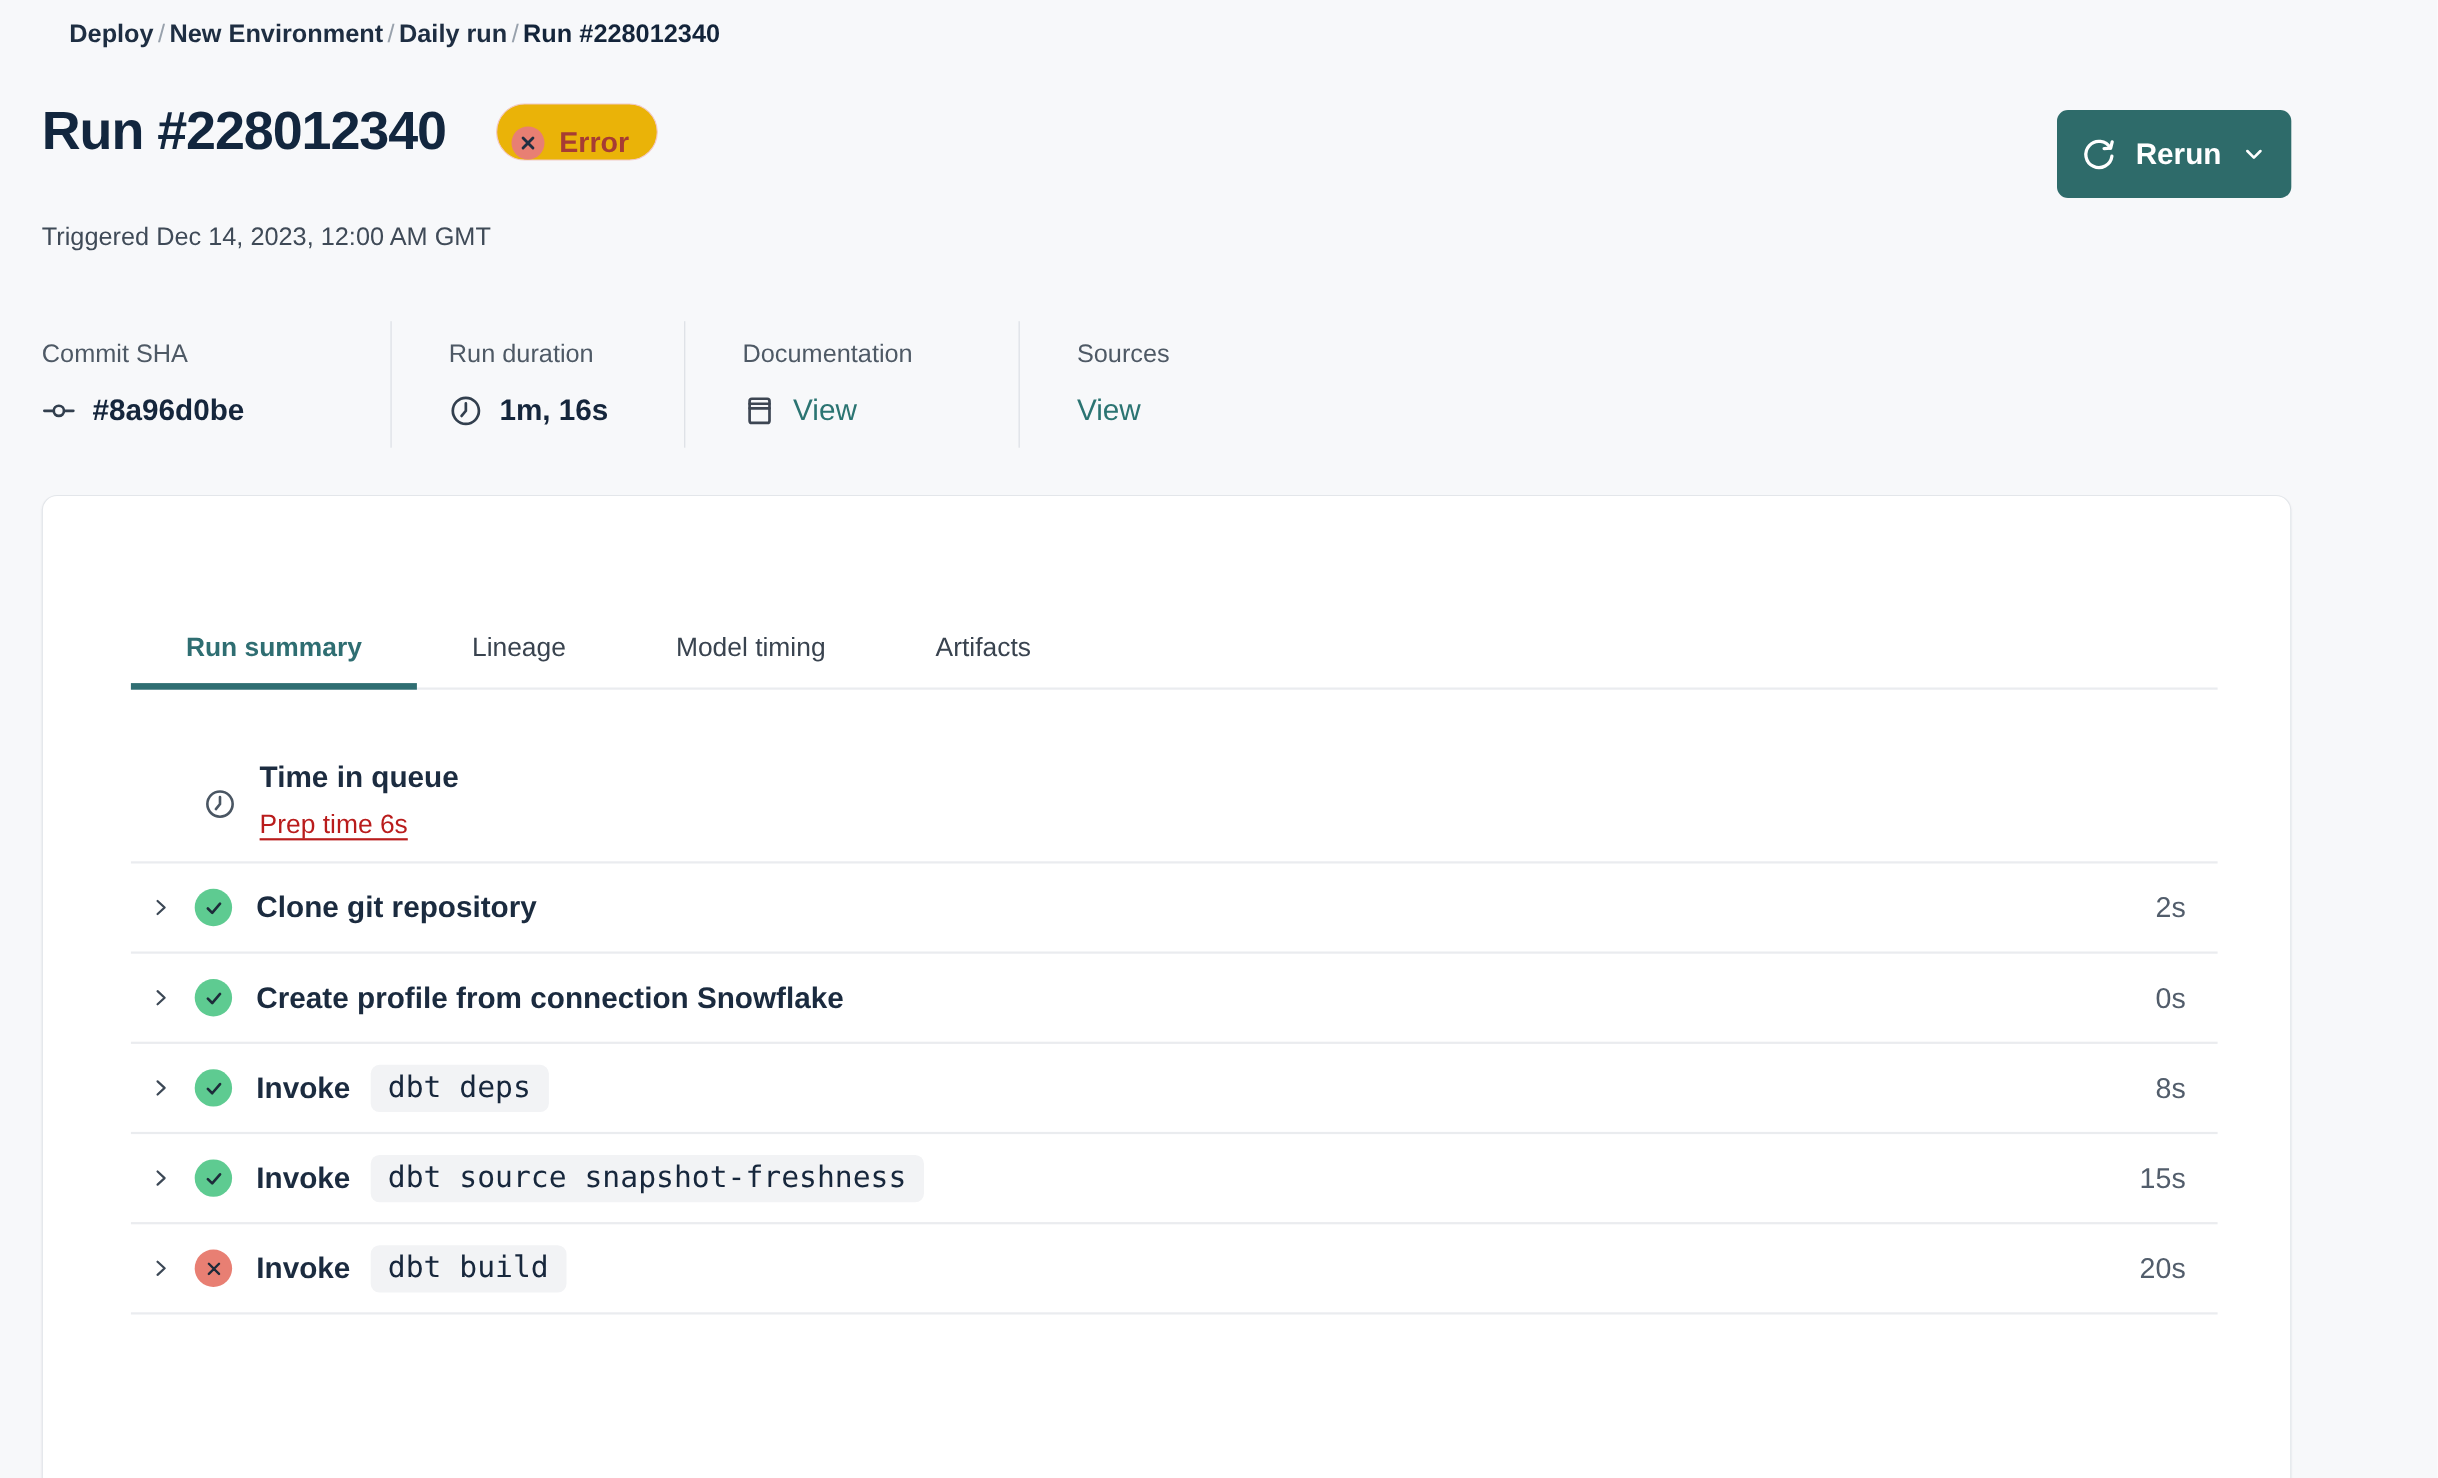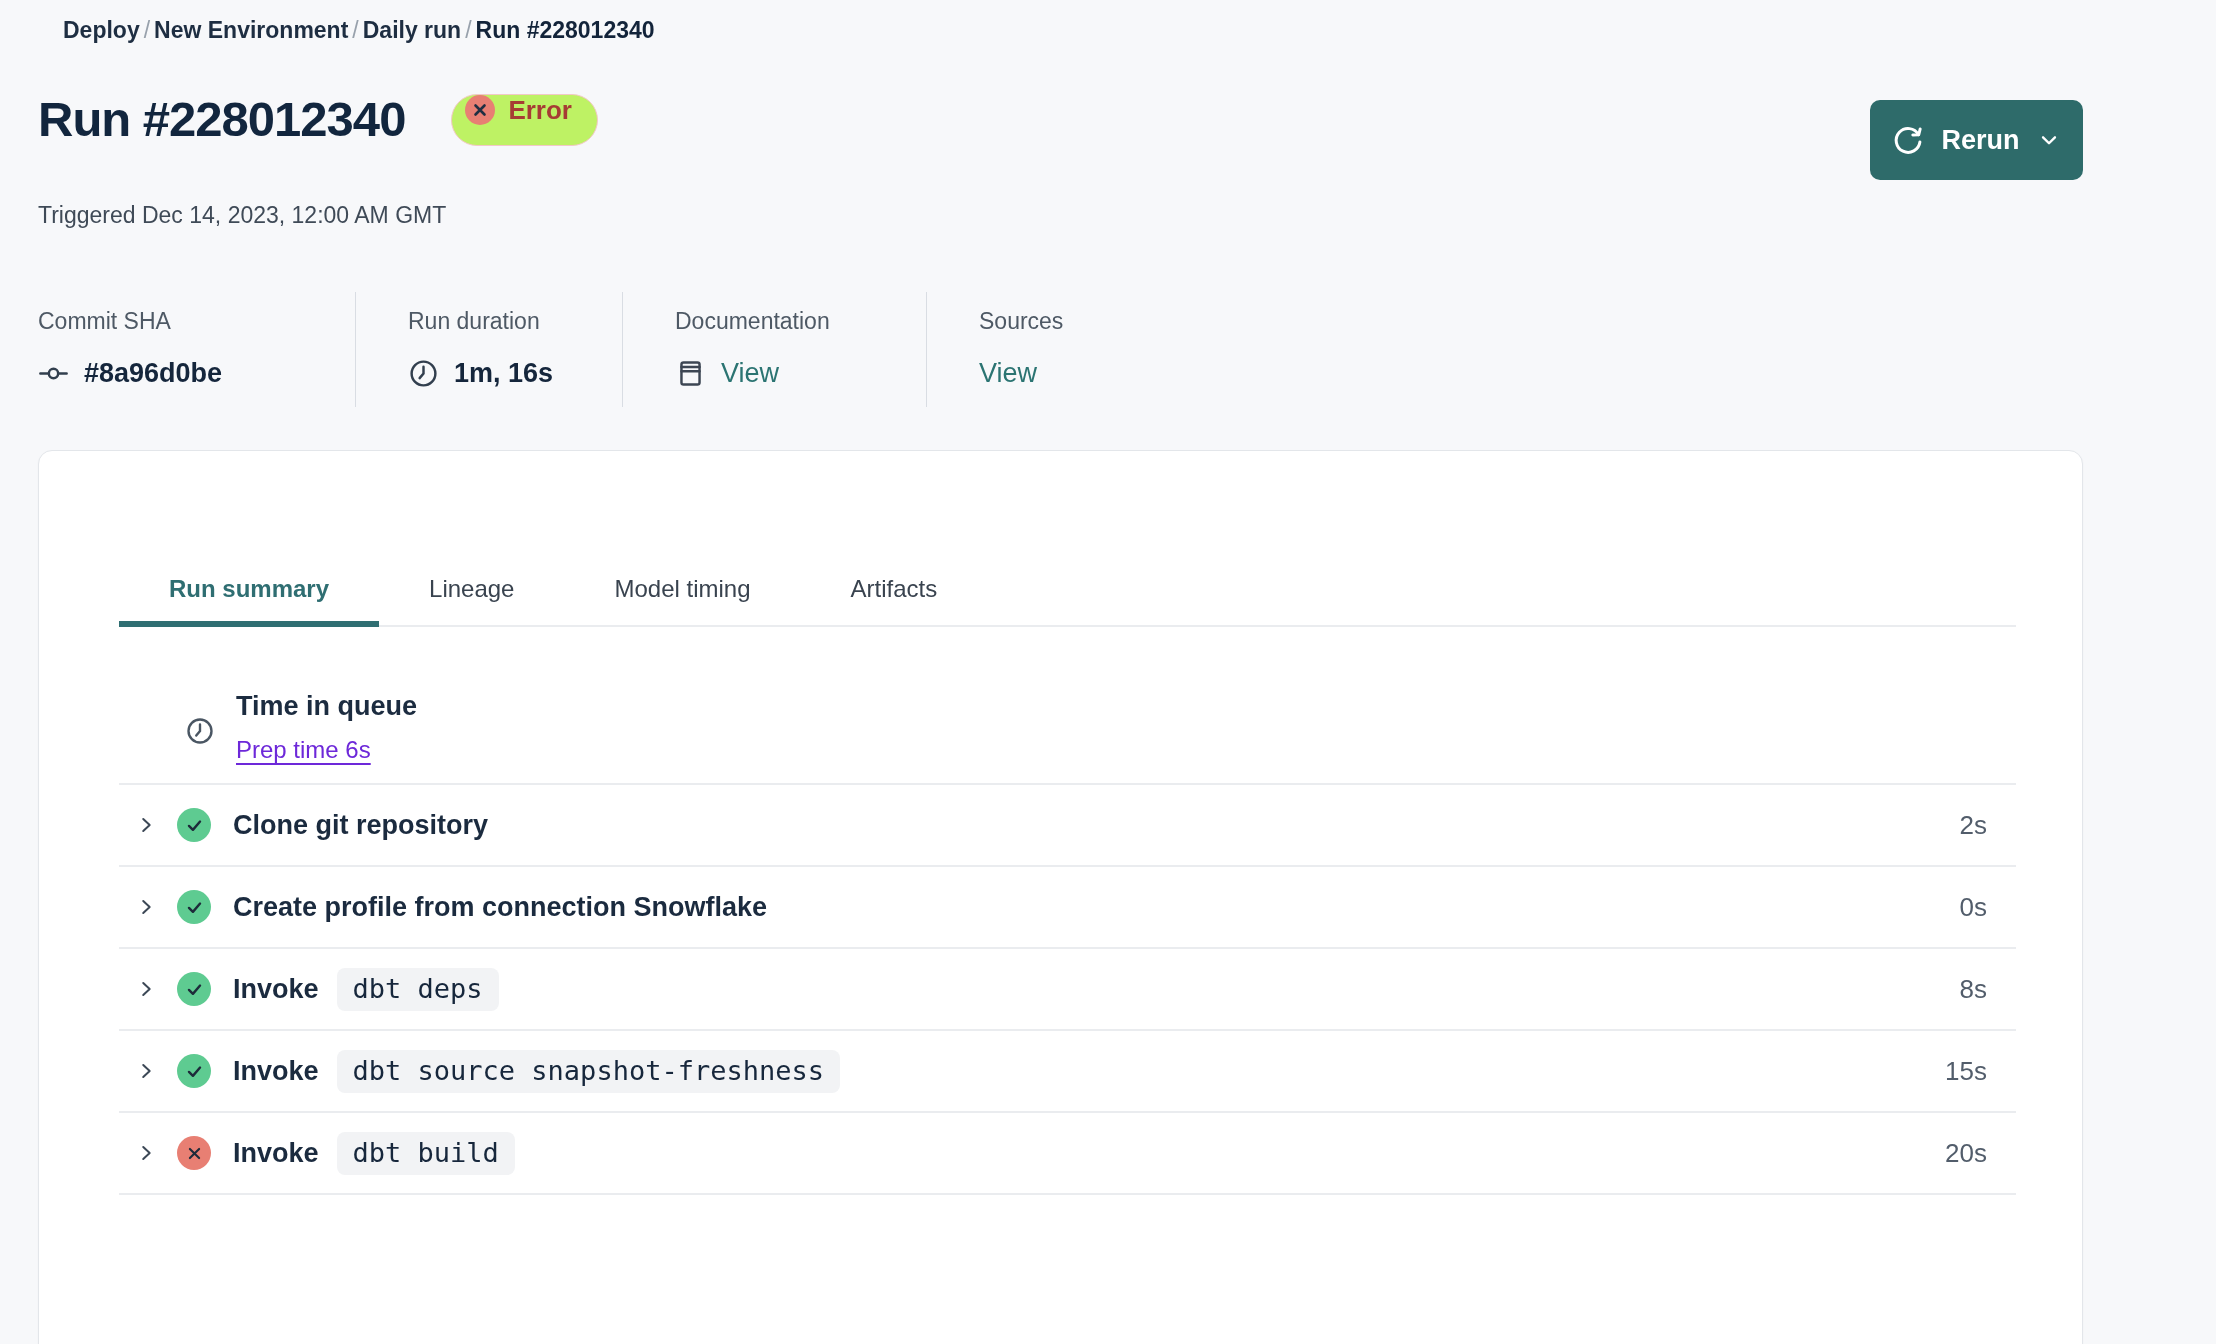--- a/index.html
+++ b/index.html
@@ -16,23 +16,23 @@
   .breadcrumb { padding-top:14px; display:flex; align-items:flex-start; gap:4px;
     font-size:23px; font-weight:600; color:#1e2e42; line-height:32px;margin-left:25px; }
   .breadcrumb .sep { color:#98a1ac; font-weight:400; }
   .breadcrumb .crumb { cursor:pointer; }
   .breadcrumb .current { font-weight:700; color:#13243a; }
 
   
   .title-row { display:flex; align-items:flex-start; margin-top:44px; }
   .page-title { font-size:49px; font-weight:800; letter-spacing:-1px; color:#12263e; line-height:58px; }
   .badge {
-    display:inline-flex; align-items:flex-start; gap:13px;
+    display:inline-flex; align-items:flex-end; gap:13px;
     height:52px; margin-left:46px; margin-top:4px; padding:0 25px 0 13px;
-    background:#bef264; border:1.5px solid #f2c9c6; border-radius:27px;
+    background:#eab308; border:1.5px solid #f2c9c6; border-radius:27px;
   }
   .badge .dot { width:30px; height:30px; border-radius:50%; background:#e87f73;
     display:flex; align-items:center; justify-content:center; }
   .badge-label { font-size:26px; font-weight:600; color:#a63c34; }
 
   .rerun-btn {
     margin-left:auto; margin-top:10px;
     width:213px; height:80px; border:none; border-radius:10px;
     background:#2e6b6a; color:#ffffff;
     display:flex; align-items:center; justify-content:center; gap:16px;
@@ -68,21 +68,21 @@
     border-bottom:6px solid transparent; margin-bottom:-2px; cursor:pointer; }
   .tab.active { color:#2f6e72; font-weight:700; border-bottom-color:#2f6e72; }
 
   
   .queue { display:flex; align-items:center; padding:62px 0 18px 66px;
     border-bottom:2px solid #eaecef; }
   .queue .q-icon { margin-top:8px; }
   .queue-text { margin-left:21px; }
   .queue-title { font-size:27px; font-weight:700; color:#1c2c40; line-height:34px; }
   .queue-link { display:inline-block; margin-top:12px; font-size:24px; line-height:30px;
-    color:#6d28d9; text-decoration:underline; text-underline-offset:5px; cursor:pointer; }
+    color:#b91c1c; text-decoration:underline; text-underline-offset:5px; cursor:pointer; }
 
   
   .step { display:flex; align-items:center; height:82px; padding-left:16px;
     border-bottom:2px solid #eaecef; cursor:pointer; }
   .chev { display:flex; width:22px; }
   .status { width:34px; height:34px; border-radius:50%; margin-left:20px;
     display:flex; align-items:center; justify-content:center; flex:none; }
   .status.ok { background:#5ecb91; }
   .status.err { background:#e87f73; }
   .step-title { margin-left:22px; font-size:27px; font-weight:700; color:#1b2b3f; }

